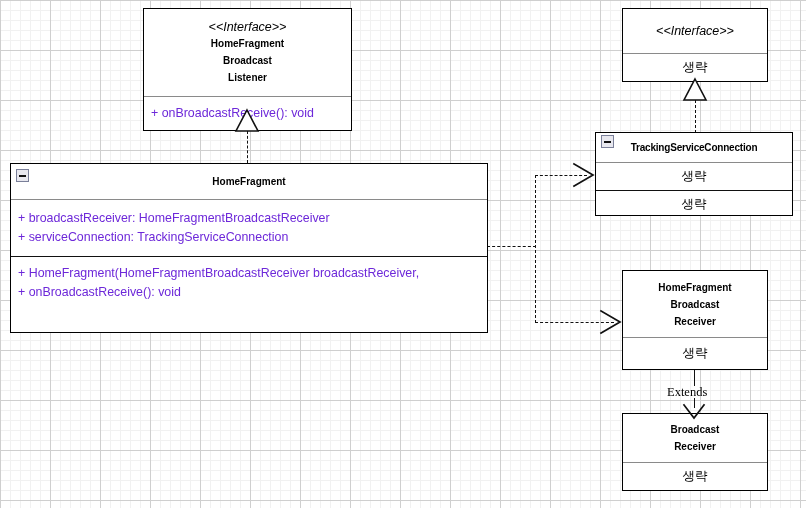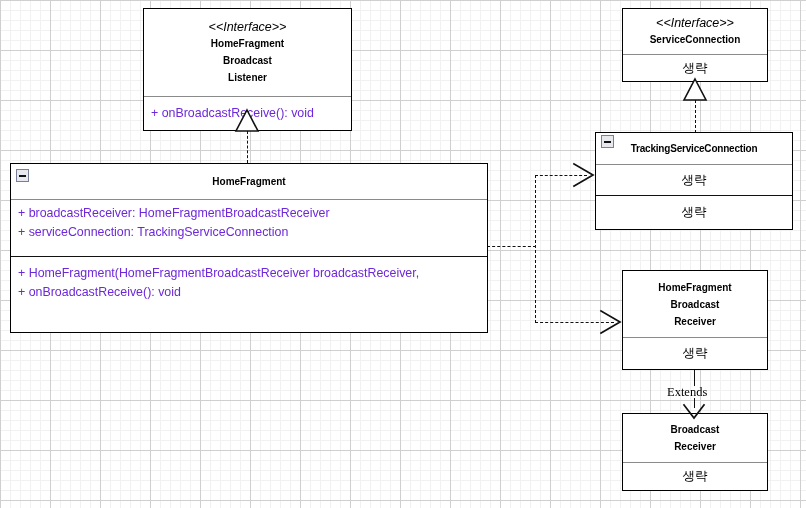--- a/index.html
+++ b/index.html
@@ -181,43 +181,42 @@
       <div class="cls-name">Listener</div>
     </div>
     <div class="compartment member-comp" style="flex:1;">
       <div class="member">+ onBroadcastReceive(): void</div>
     </div>
   </div>
 
   <div class="uml-box" style="left:622px; top:8px; width:146px; height:74px;">
     <div class="compartment title-comp" style="height:48px;">
       <div class="stereotype">&lt;&lt;Interface&gt;&gt;</div>
-      <div class="cls-name">ServiceConnection</div>
     </div>
     <div class="compartment center-comp" style="flex:1;">
       <div class="ko">생략</div>
     </div>
   </div>
 
   <div class="uml-box" style="left:10px; top:163px; width:478px; height:170px;">
     <div class="compartment title-comp" style="height:35px; justify-content:center;">
       <div class="collapse-icon" style="left:5px; top:5px;"></div>
       <div class="cls-name">HomeFragment</div>
     </div>
-    <div class="compartment member-comp dark-sep" style="height:57px; justify-content:flex-start; padding-top:4px;">
+    <div class="compartment member-comp dark-sep" style="height:57px; justify-content:center; padding-top:4px;">
       <div class="member">+ broadcastReceiver: HomeFragmentBroadcastReceiver</div>
       <div class="member">+ serviceConnection: TrackingServiceConnection</div>
     </div>
     <div class="compartment member-comp" style="flex:1; justify-content:flex-start; padding-top:7px;">
       <div class="member">+ HomeFragment(HomeFragmentBroadcastReceiver broadcastReceiver,</div>
       <div class="member">+ onBroadcastReceive(): void</div>
     </div>
   </div>
 
-  <div class="uml-box" style="left:595px; top:132px; width:198px; height:98px;">
+  <div class="uml-box" style="left:595px; top:132px; width:198px; height:84px;">
     <div class="compartment title-comp" style="height:31px; justify-content:center;">
       <div class="collapse-icon" style="left:5px; top:2px;"></div>
       <div class="cls-name tight">TrackingServiceConnection</div>
     </div>
     <div class="compartment center-comp dark-sep" style="height:31px;">
       <div class="ko">생략</div>
     </div>
     <div class="compartment center-comp" style="flex:1; border-top:1.6px solid #111;">
       <div class="ko">생략</div>
     </div>

